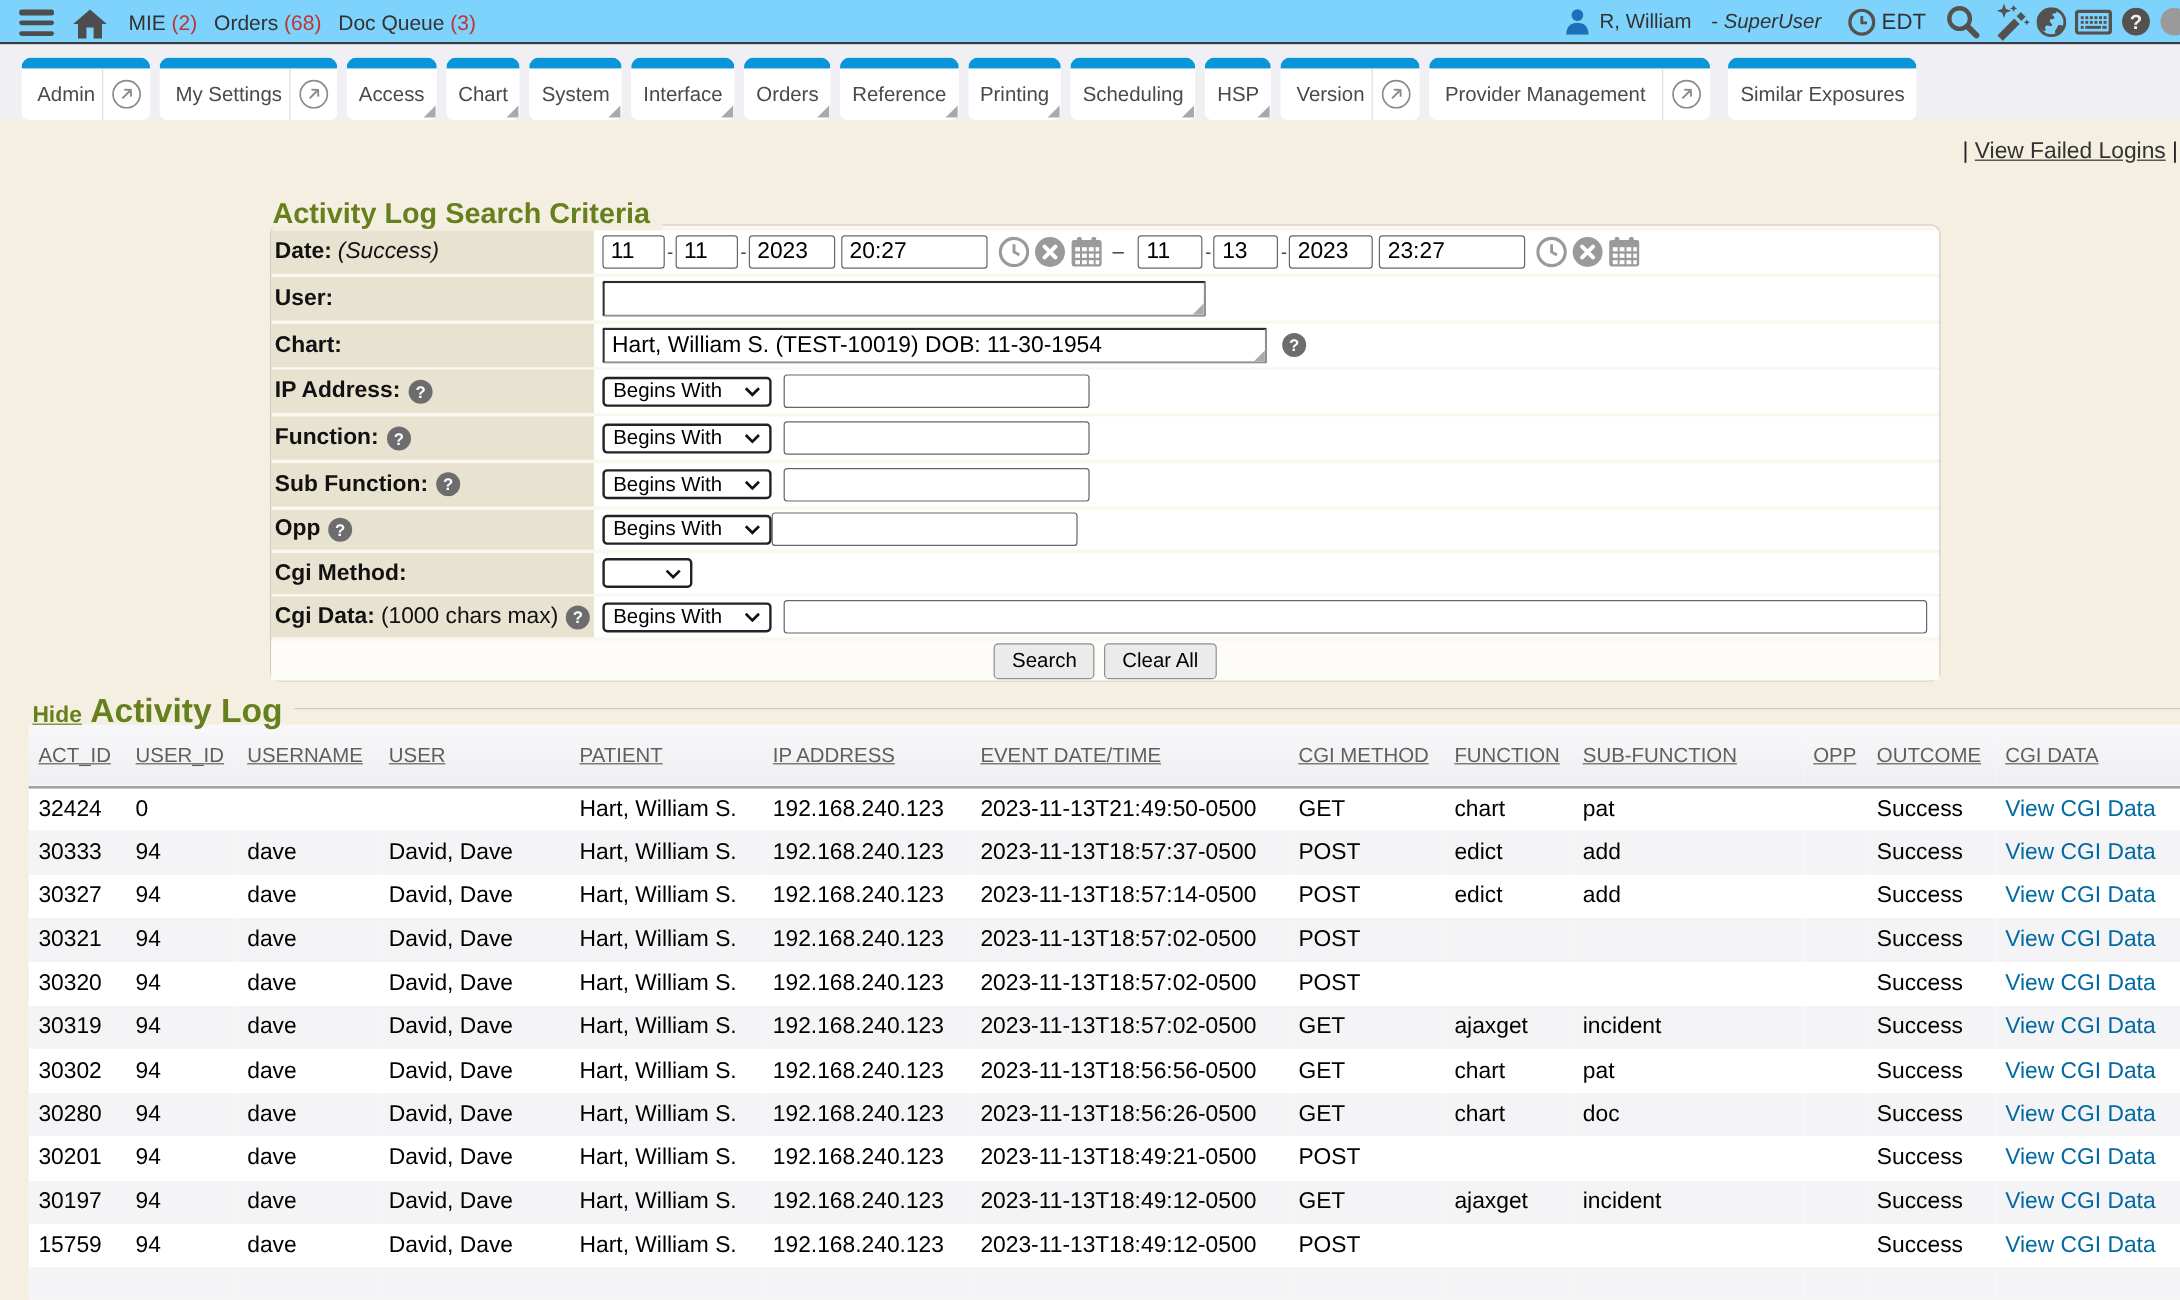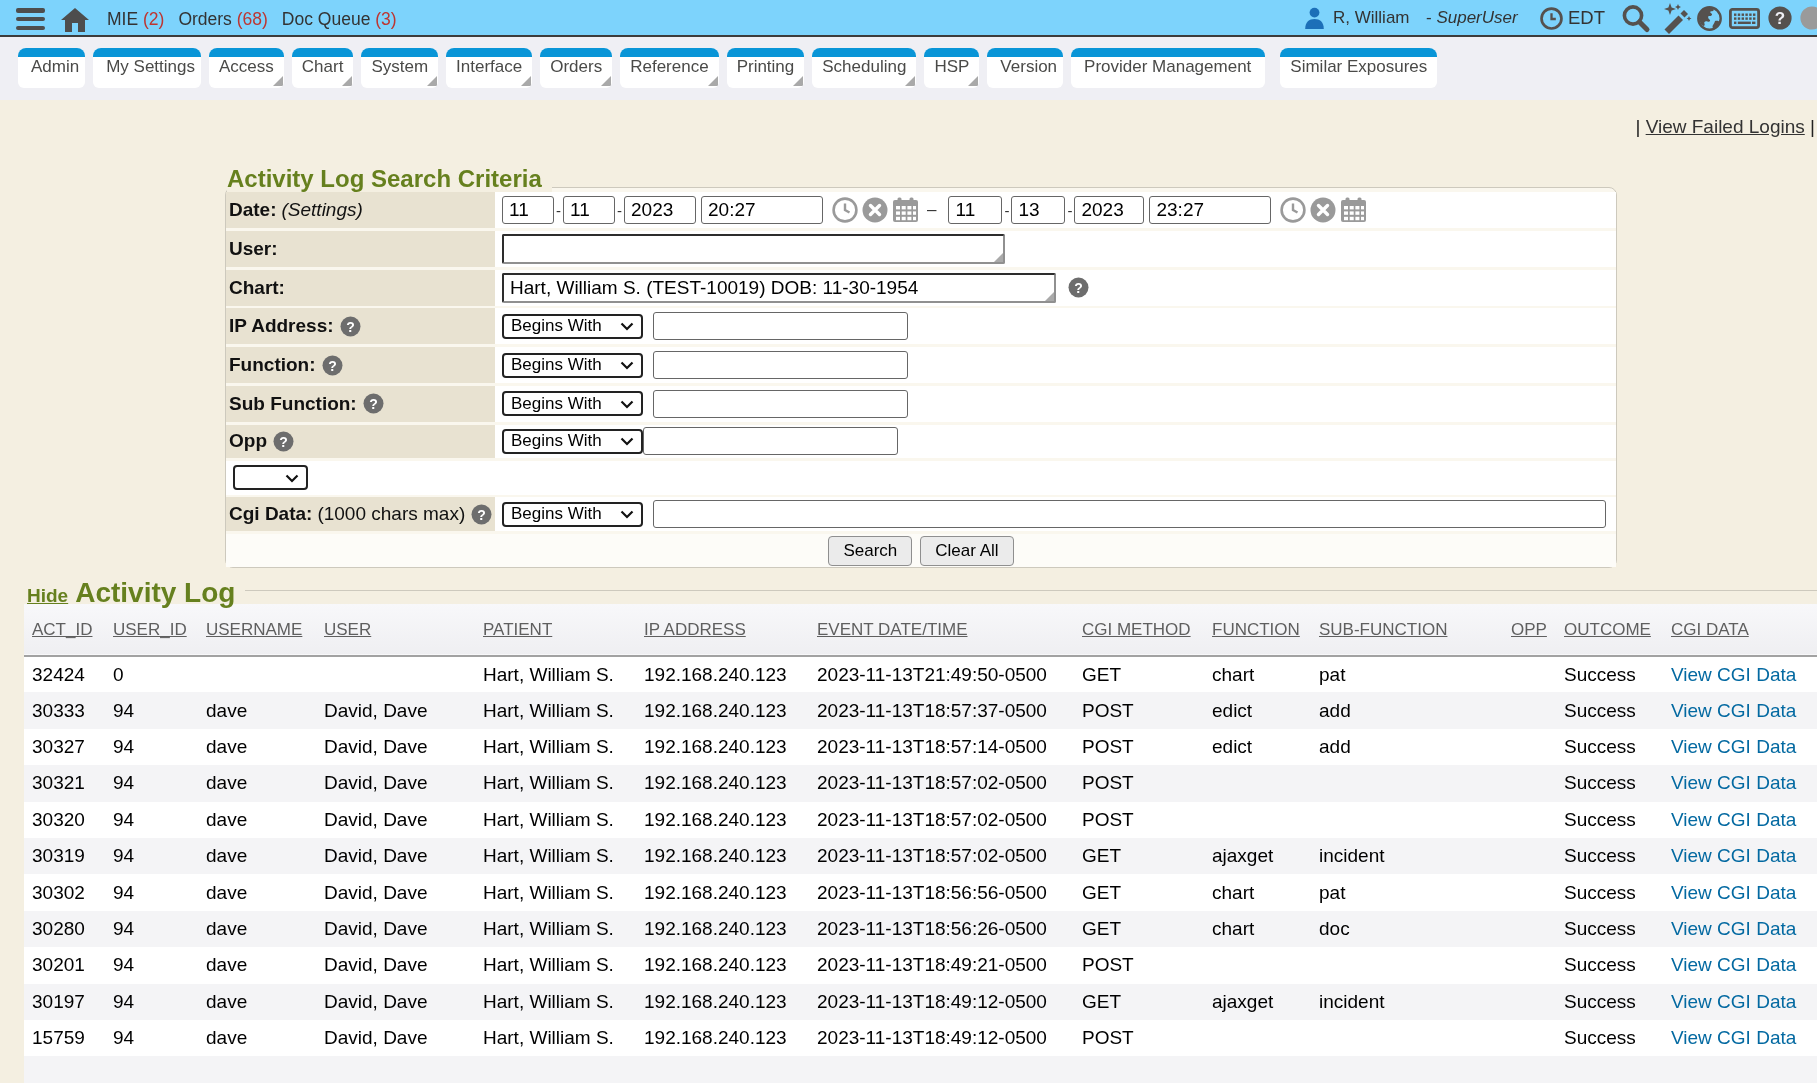--- a/index.html
+++ b/index.html
@@ -15,21 +15,21 @@
 .nav { display:flex; margin-left:17px; margin-top:3px; font-size:17.5px; color:#333; }
 .nav span.item { margin-right:14px; }
 .red { color:#bd3631; }
 .topright { position:absolute; left:0; top:0; width:1817px; height:35px; }
 .topright .txt { font-size:17px; color:#333; }
 .su { font-style:italic; }
 
 
 .tabbar { position:absolute; left:0; top:37px; width:1817px; height:63px; background:#EFEFF4; }
 .tabs { position:absolute; left:18px; top:11px; display:flex; }
-.tab { position:relative; height:40px; background:#fff; border-radius:8px 8px 6px 6px; margin-right:8px; overflow:hidden; display:flex; align-items:stretch; flex-shrink:0;flex-direction:column; }
+.tab { position:relative; height:52px; background:#fff; border-radius:8px 8px 6px 6px; margin-right:8px; overflow:hidden; display:flex; align-items:stretch; flex-shrink:0; }
 .tab::before { content:""; position:absolute; left:0; top:0; right:0; height:9px; background:#0995D7; }
 .tab .tx { padding:0 10px; display:flex; align-items:center; font-size:17px; color:#4a4a48; padding-top:9px; }
 .tab .txi { padding-left:13px; padding-right:6px; }
 .tab .sep { width:1px; background:#ddd; margin-top:9px; }
 .tab .ic { width:39px; display:flex; align-items:center; justify-content:center; padding-top:9px; }
 .tab .dd { position:absolute; right:1px; bottom:2px; width:0; height:0; border-left:10px solid transparent; border-bottom:10px solid #a9a9a9; }
 
 
 .content { position:absolute; left:0; top:100px; width:1817px; height:983px; background:#F4EFE1; }
 .vfl { position:absolute; top:16px; right:2px; font-size:19px; color:#222; }
@@ -231,21 +231,21 @@
   </div>
 </div>
 
 <div class="content">
   <div class="vfl">| <a>View Failed Logins</a> |</div>
 
   <div class="panel">
     <div class="panel-legend">Activity Log Search Criteria</div>
     <div class="frm">
       <div class="frow h36">
-        <div class="flabel">Date:<span class="req">(Settings)</span></div>
+        <div class="flabel">Date:<span class="req">(Success)</span></div>
         <div class="fin">
           <div class="ti" style="width:52px">11</div>
             <span class="dash">-</span>
           <div class="ti" style="width:52px">11</div>
             <span class="dash">-</span>
           <div class="ti" style="width:72px">2023</div>
           <div class="ti" style="width:122px; margin-left:5px">20:27</div>
           <span class="icn" style="margin-left:9px">
               <svg width="26" height="26" viewBox="0 0 26 26">
                 <circle cx="13" cy="13" r="11.4" fill="none" stroke="#9a9a9a" stroke-width="2.6"></circle>
@@ -389,20 +389,21 @@
               </svg>
             </span></div>
         <div class="fin">
           <div class="sel" style="width:141px">Begins With<span class="chev"><svg width="14" height="9" viewBox="0 0 14 9">
                   <path d="M1.5 1.5 L7 7 L12.5 1.5" fill="none" stroke="#111" stroke-width="2.2"></path>
                 </svg></span></div>
           <div class="ti" style="width:255px; margin-left:0px"></div>
         </div>
       </div>
       <div class="frow h34">
+        <div class="flabel">Cgi Method:</div>
         <div class="fin">
           <div class="sel" style="width:75px">
               <span class="chev"><svg width="14" height="9" viewBox="0 0 14 9">
                   <path d="M1.5 1.5 L7 7 L12.5 1.5" fill="none" stroke="#111" stroke-width="2.2"></path>
                 </svg></span>
             </div>
         </div>
       </div>
       <div class="frow h34">
         <div class="flabel">Cgi Data: <span style="font-weight:normal; margin-left:5px">(1000 chars max)</span> <span class="icn" style="margin-left:6px">

